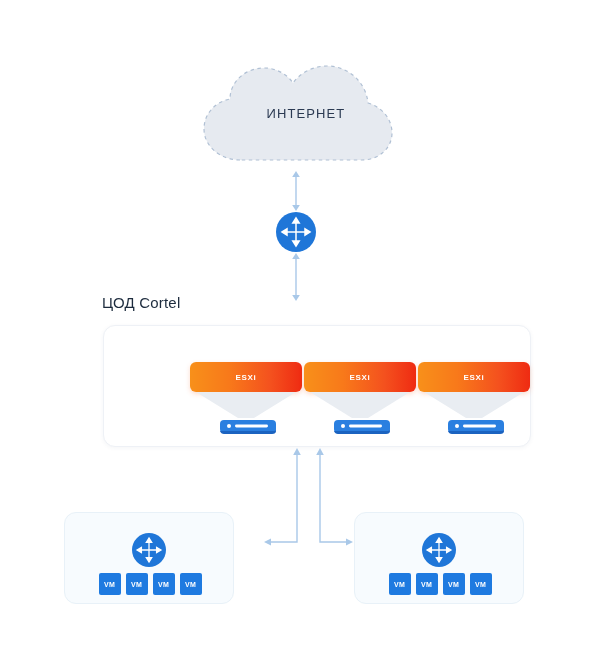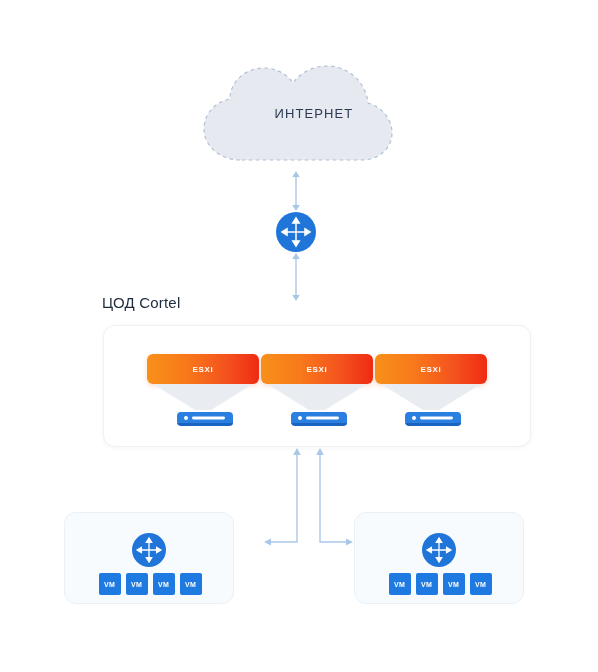--- a/index.html
+++ b/index.html
@@ -26,21 +26,21 @@
   
   .cloud-wrap {
     position: absolute;
     left: 196px;
     top: 62px;
     width: 204px;
     height: 105px;
   }
   .cloud-label {
     position: absolute;
-    left: 16px;
+    left: 8px;
     top: 44px;
     width: 204px;
     text-align: center;
     font-size: 13px;
     letter-spacing: 1.1px;
     color: #2b3a52;
     font-weight: 400;
   }
 
   
@@ -84,25 +84,25 @@
     width: 428px;
     height: 122px;
     background: #ffffff;
     border: 1px solid #eef1f6;
     border-radius: 12px;
     box-shadow: 0 1px 4px rgba(40,60,90,0.05);
     box-sizing: border-box;
   }
   .hosts {
     position: absolute;
-    left: 0; top: 4px;
+    left: 0; top: 12px;
     width: 428px;
     height: 122px;
     display: flex;
-    justify-content: center;
+    justify-content: flex-end;
     align-items: flex-start;
     padding-top: 24px;
     box-sizing: border-box;
   }
   .host {
     width: 114px;
     position: relative;
     height: 80px;
   }
   .esxi-bar {

